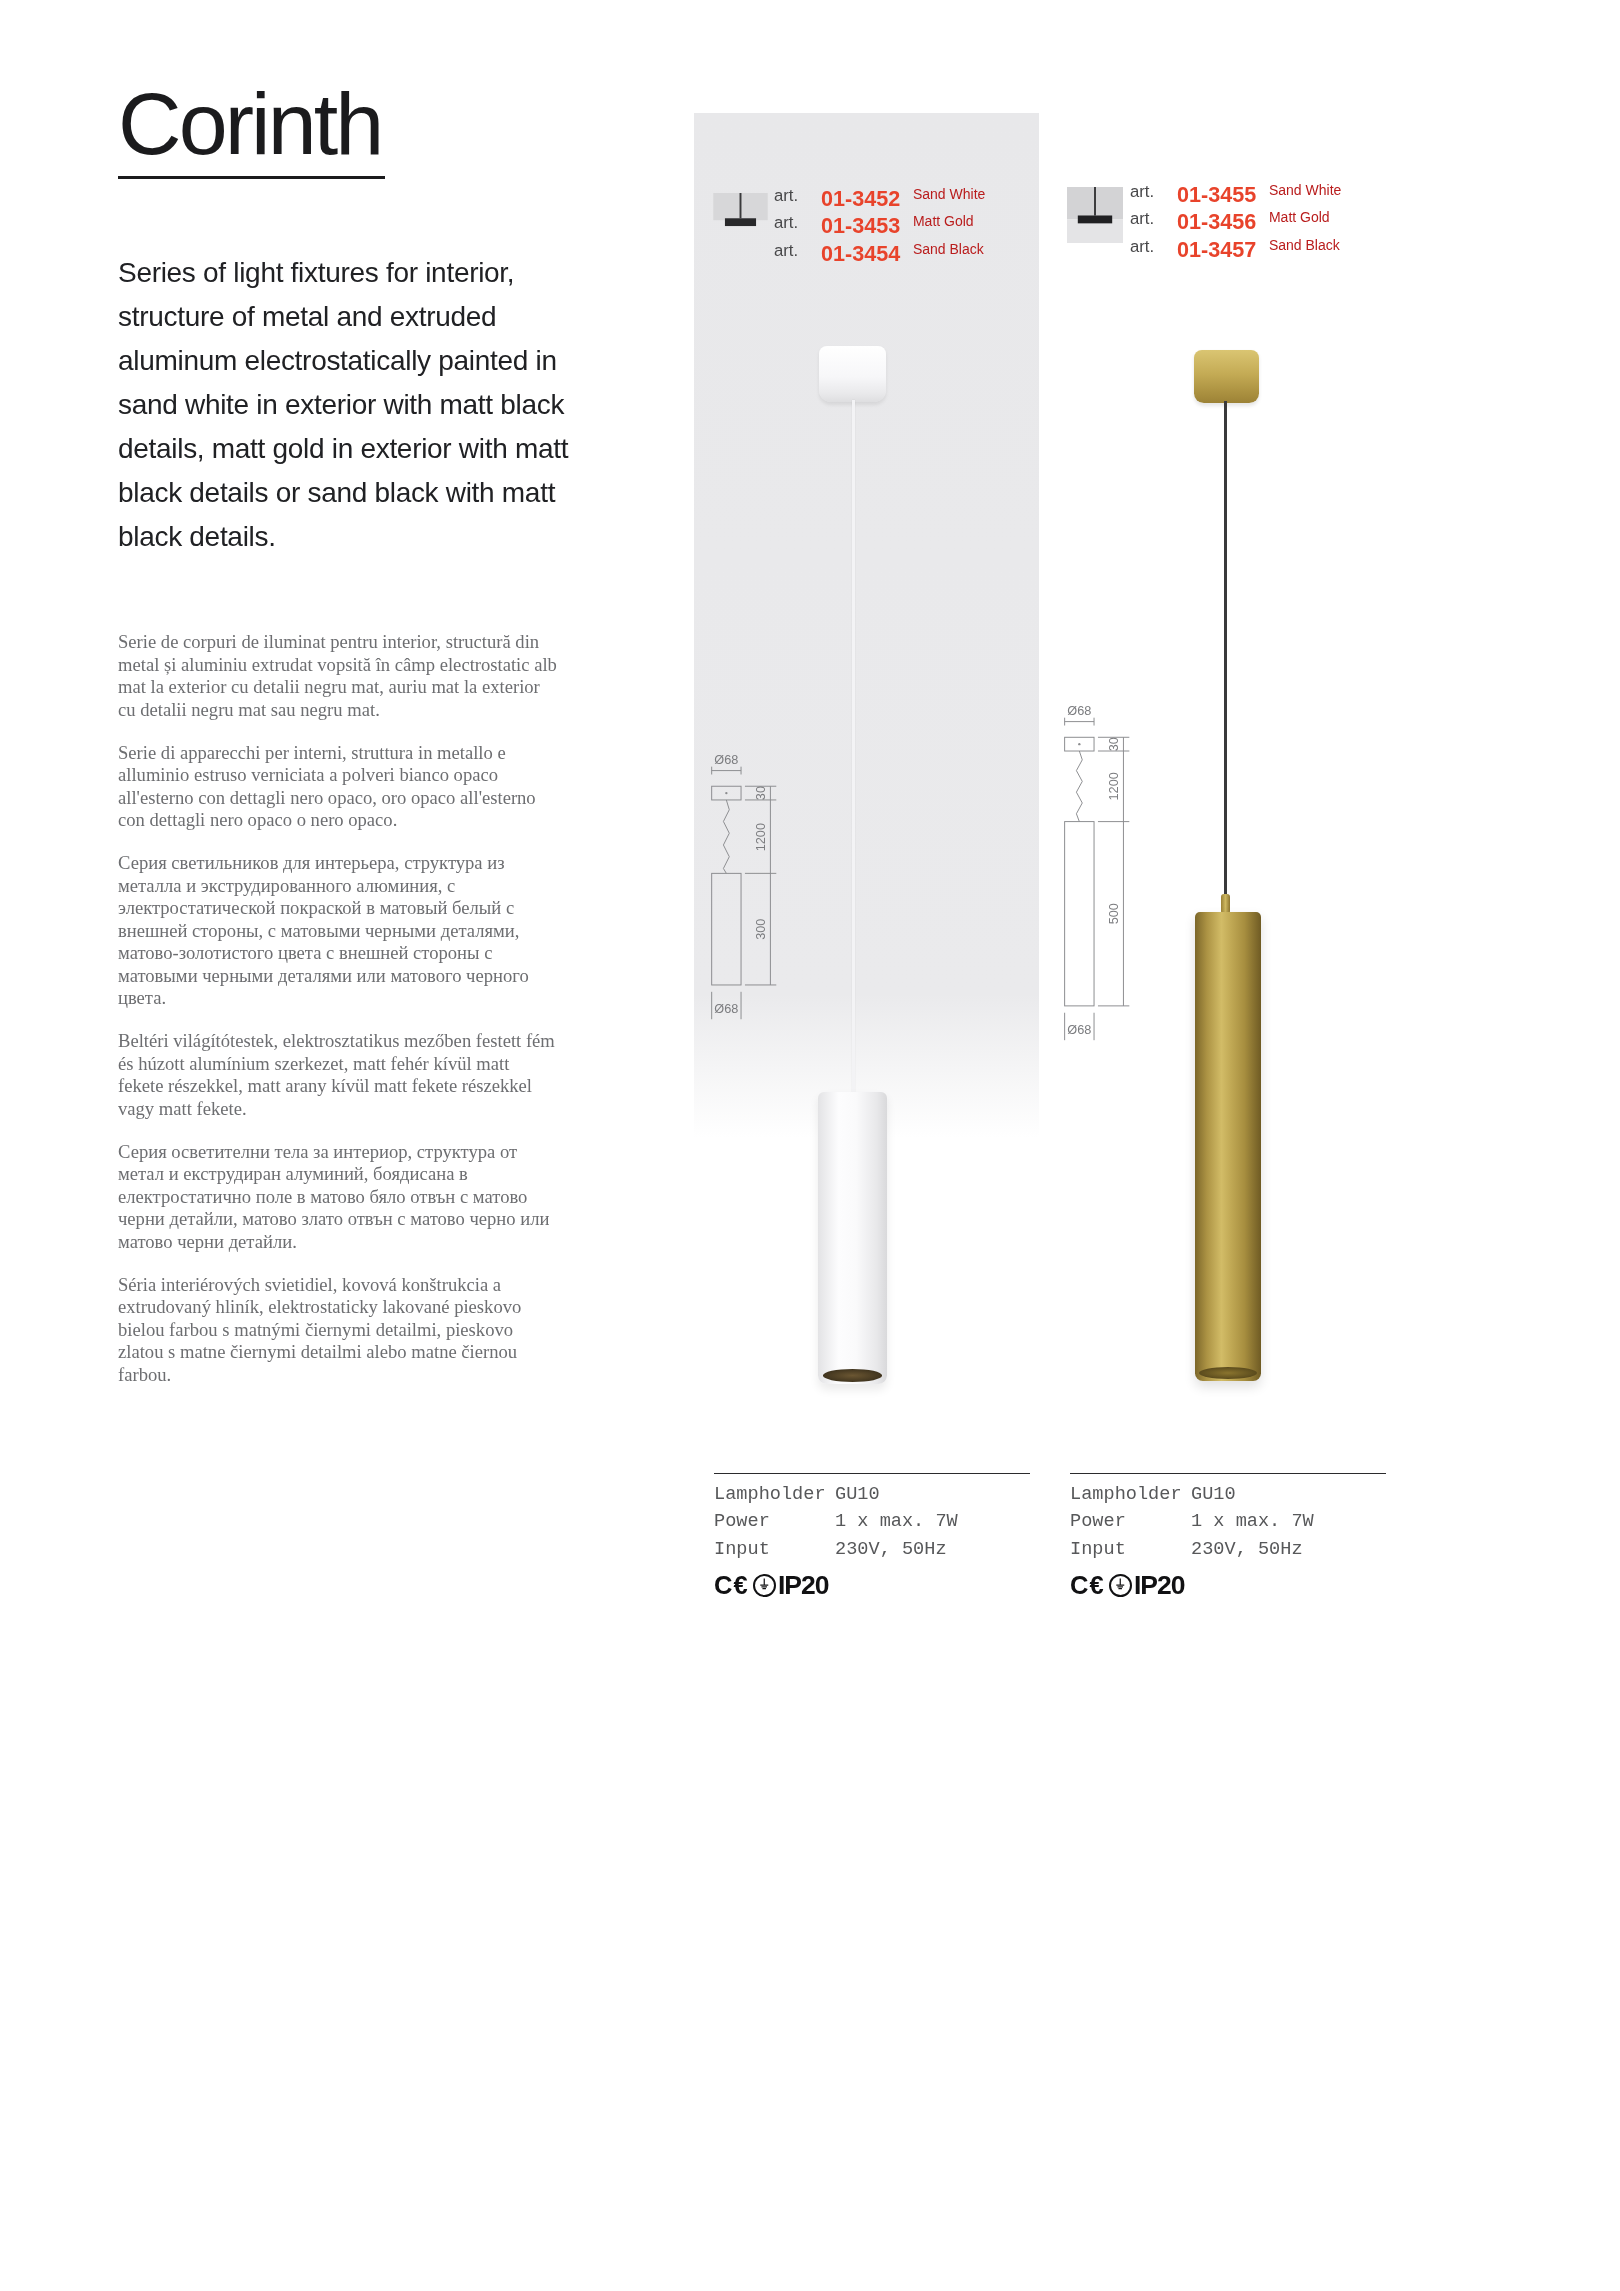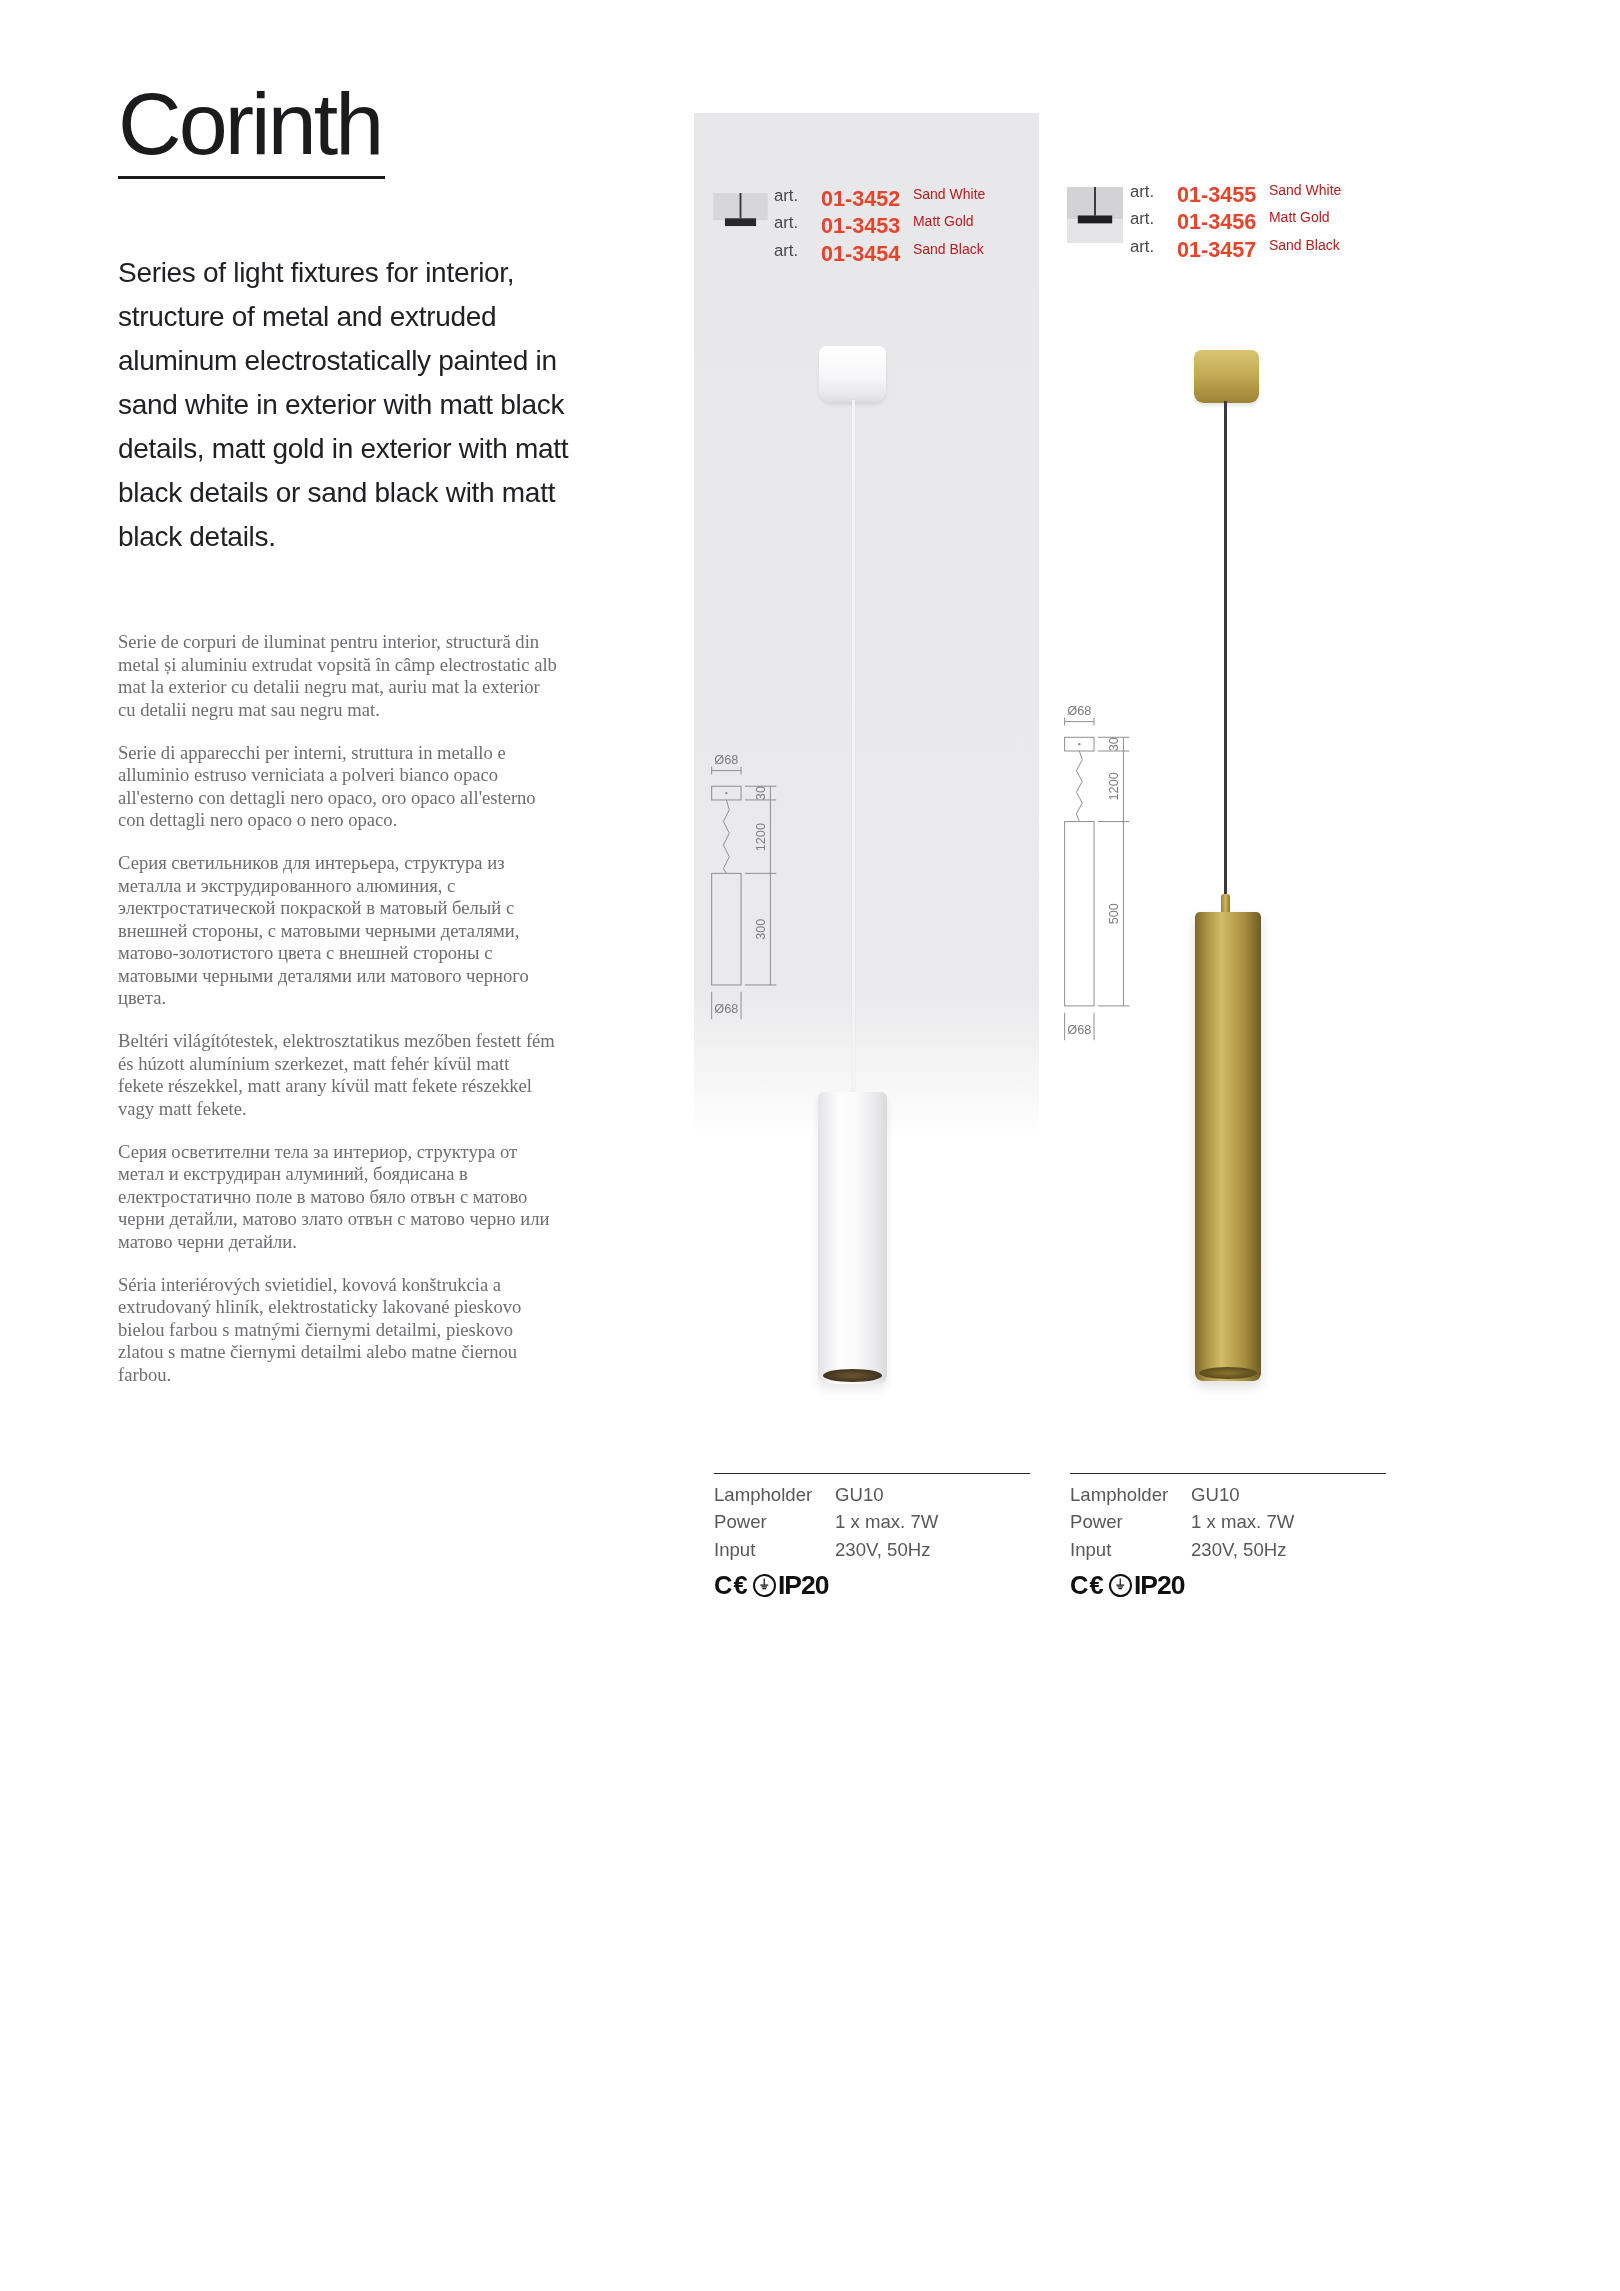--- a/index.html
+++ b/index.html
@@ -63,21 +63,21 @@
   
   .drawing { position:absolute; }
   .drawing-left  { left:684px;  top:751px; }
   .drawing-right { left:1037px; top:702px; }
   .drawing text { font-family:"Liberation Sans","DejaVu Sans",sans-serif; font-size:13px; fill:#7b7c7f; }
 
   
   .spec-table { position:absolute; top:1473px; width:316px; border-top:1.5px solid #2b2b2d; padding-top:9.8px; }
   .spec-table-left  { left:714px; }
   .spec-table-right { left:1070px; }
-  .spec-row { display:flex; height:27.4px; align-items:baseline; }
+  .spec-row { display:flex; height:27.4px; align-items:baseline;font-family:Liberation Mono, monospace; }
   .spec-label { width:121px; font-size:18.6px; color:#57585a; }
   .spec-value { font-size:18.6px; color:#57585a; }
   .certs { display:flex; align-items:center; margin-top:4.9px; height:29px; }
   .ce-mark { font-size:25.5px; font-weight:700; color:#111113; letter-spacing:1px; }
   .earth-icon { width:23.5px; height:23.5px; border:2.5px solid #111113; border-radius:50%;
       display:flex; align-items:center; justify-content:center; font-size:12.7px; font-weight:700;
       color:#111113; margin:0 2px 0 3.9px; font-family:"DejaVu Sans",sans-serif; }
   .ip-rating { font-size:26.5px; font-weight:800; color:#111113; letter-spacing:-1px; }
 
   

